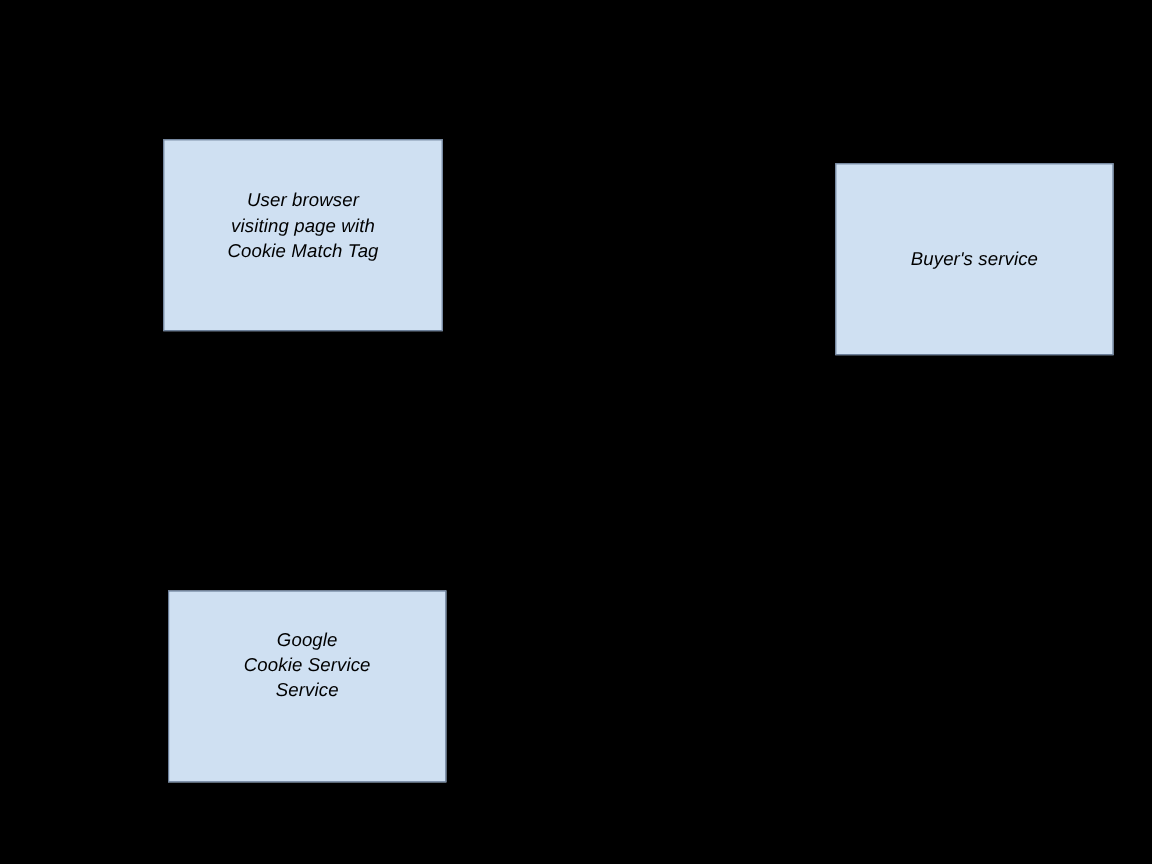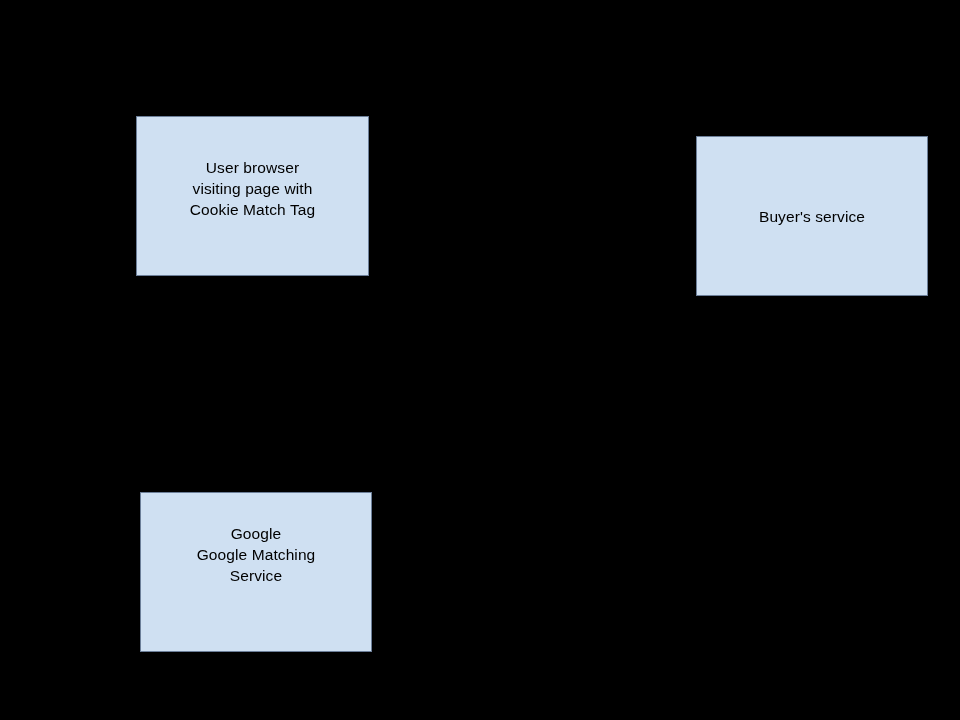--- a/index.html
+++ b/index.html
@@ -12,20 +12,21 @@
     height: 720px;
     background: #000000;
     font-family: "Liberation Sans", sans-serif;
     overflow: hidden;
   }
   #diagram-canvas {
     position: relative;
     width: 960px;
     height: 640px;
     background: #000000;
+    font-style: italic;
   }
   .node {
     position: absolute;
     box-sizing: border-box;
     background: #cfe0f2;
     border: 1px solid #6c7f99;
     display: flex;
     justify-content: center;
     color: #000000;
     font-size: 15.5px;
@@ -93,17 +94,17 @@
 visiting page with
 Cookie Match Tag</span>
   </div>
 
   <div class="node" id="node-buyers-service">
     <span class="node-text">Buyer's service</span>
   </div>
 
   <div class="node" id="node-google-cookie-matching">
     <span class="node-text">Google
-Google Matching
+Cookie Service
 Service</span>
   </div>
 
 </div>
 
 </body></html>

